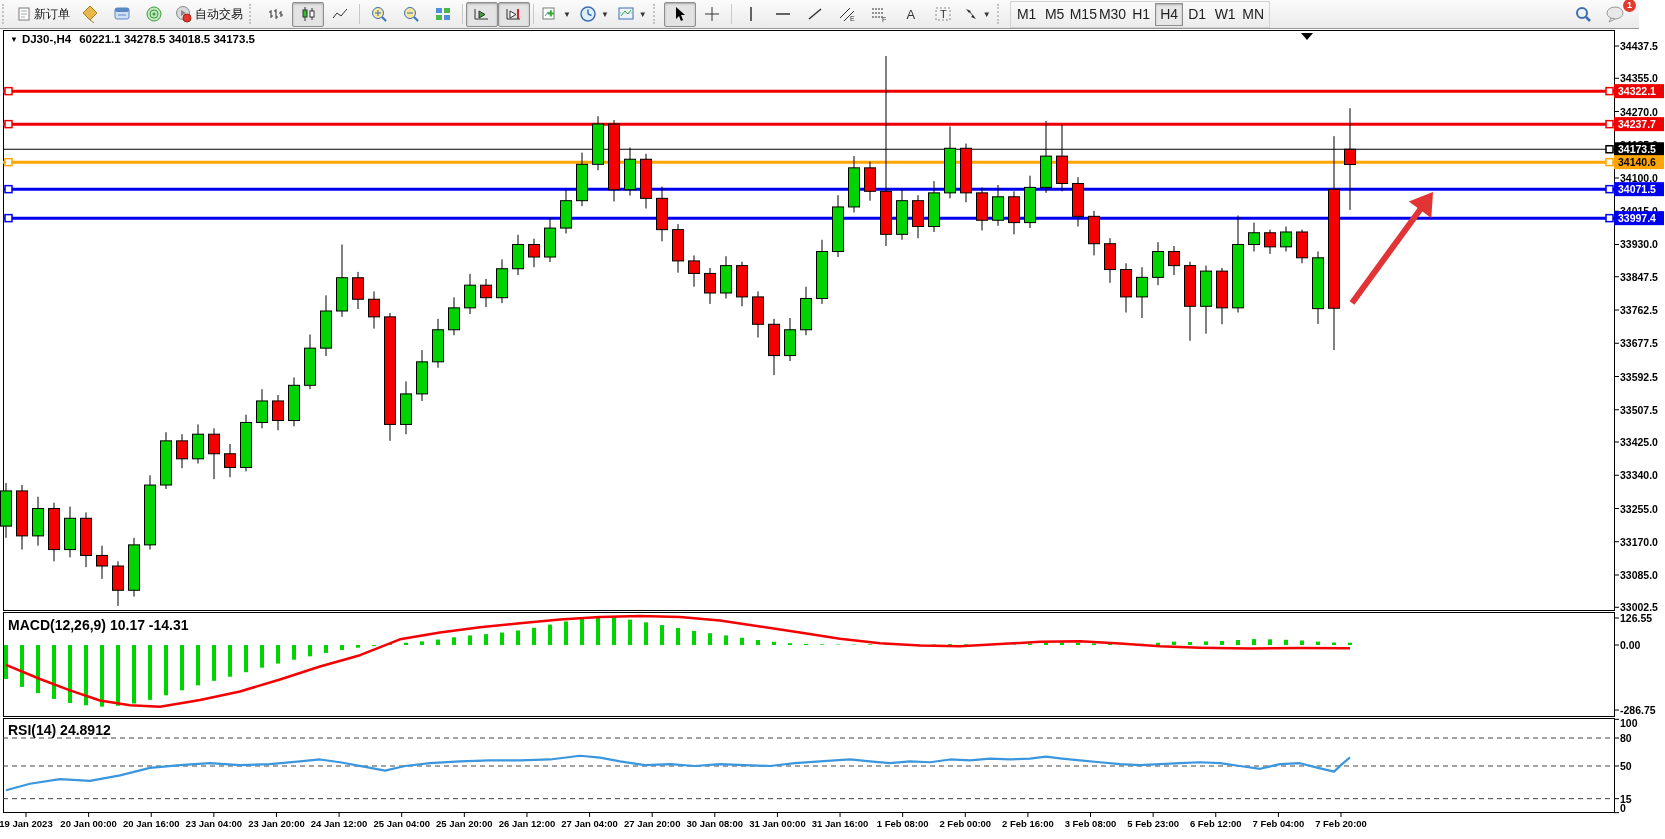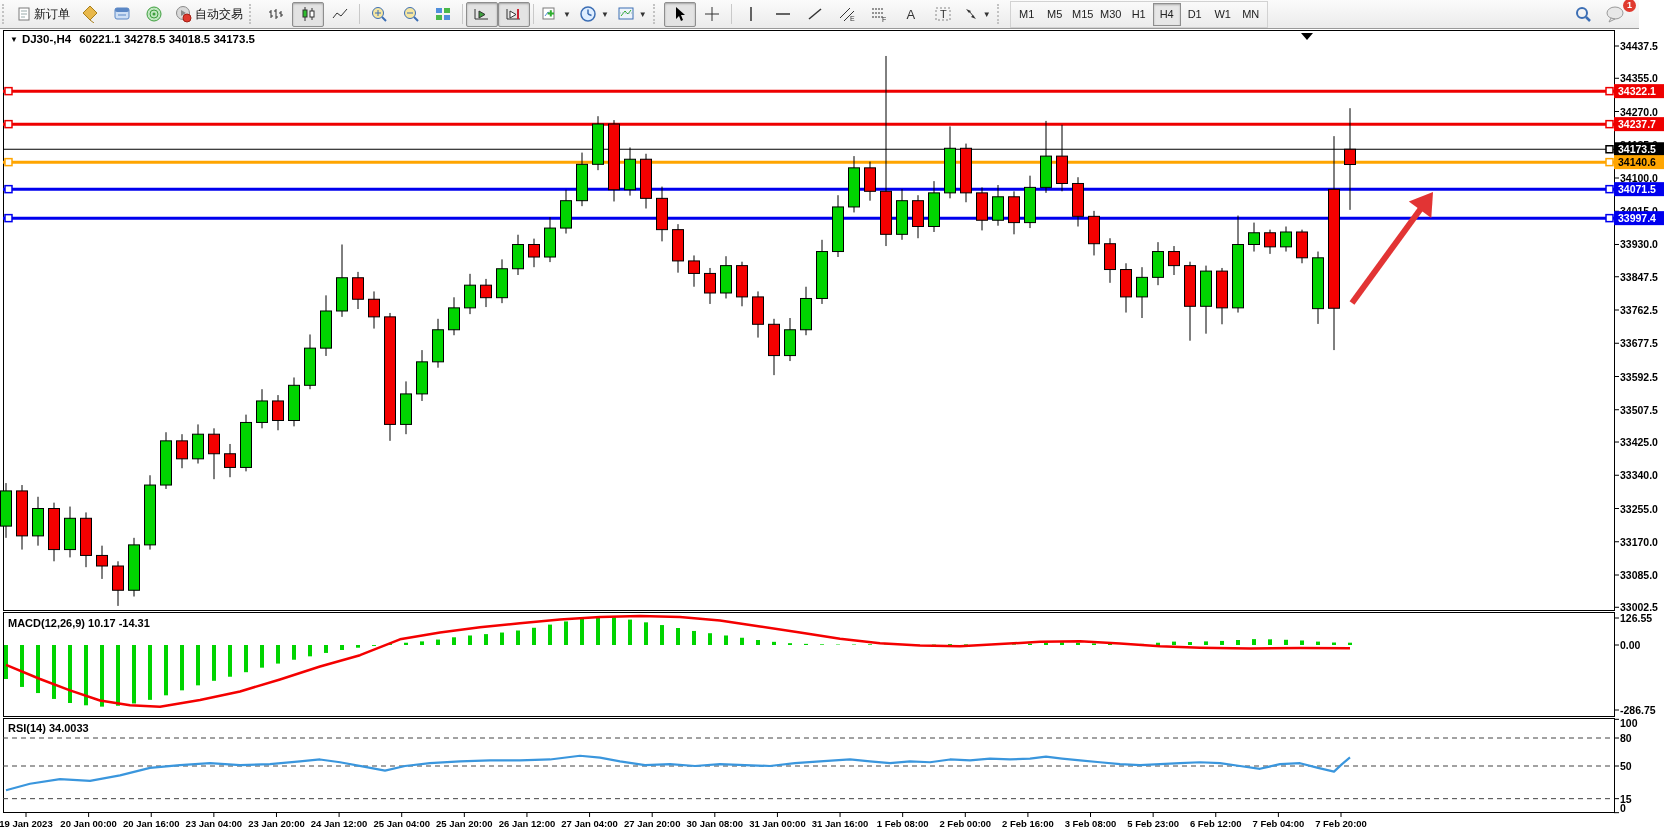--- a/index.html
+++ b/index.html
@@ -7,35 +7,35 @@
   
   .toolbar{position:absolute;top:0;left:0;width:1639px;height:29px;z-index:10;
     background:linear-gradient(#fbfbfb,#ebebeb);border-bottom:1px solid #999;
     display:flex;align-items:center;box-sizing:border-box;}
   .grip{width:6px;height:20px;border-left:2px dotted #c3c3c3;margin:0 3px 0 2px;}
   .sep{width:1px;height:20px;background:#c9c9c9;margin:0 3px;}
   .tbtn{height:23px;min-width:24px;padding:0 3px;display:flex;align-items:center;justify-content:center;
     border:1px solid transparent;border-radius:2px;font-size:12px;color:#111;gap:3px;cursor:default;}
   .tbtn.pressed{border-color:#8e8e8e;background:#e3e3e3;box-shadow:inset 0 1px 2px rgba(0,0,0,.28);}
   .tbtn .caret{font-size:8px;color:#333;margin-left:1px;}
-  .tf{font-size:11px;color:#222;min-width:26px;height:21px;display:flex;align-items:center;justify-content:center;
+  .tf{font-size:14px;color:#222;min-width:26px;height:21px;display:flex;align-items:center;justify-content:center;
     border:1px solid transparent;}
   .tf.pressed{border-color:#8e8e8e;background:#e7e7e7;box-shadow:inset 0 1px 2px rgba(0,0,0,.25);}
   .tfgroup{display:flex;align-items:center;border:1px solid #d2d2d2;height:25px;padding:0 2px;margin-left:2px;}
   .spacer{flex:1;}
   .icon{display:inline-flex;align-items:center;justify-content:center;}
   .notif{position:relative;}
   .badge1{position:absolute;top:-4px;right:-6px;width:13px;height:13px;border-radius:50%;
     background:#e03a2f;color:#fff;font-size:9px;font-weight:bold;display:flex;align-items:center;justify-content:center;}
   
   #stage{position:absolute;top:0;left:0;}
   .chart-title{position:absolute;left:10px;top:33px;font-size:11.5px;font-weight:700;color:#000;z-index:4;}
   .chart-title .tri{font-size:8px;vertical-align:1px;margin-right:4px;}
   .chart-title .ohlc{margin-left:8px;}
-  .panel-label{position:absolute;left:8px;font-size:11px;font-weight:700;color:#000;z-index:4;}
+  .panel-label{position:absolute;left:8px;font-size:14px;font-weight:700;color:#000;z-index:4;}
 </style>
 </head>
 <body>
 
 <div class="toolbar">
   <div class="grip"></div>
 
   <div class="tbtn">
     <span class="icon">
       <svg width="14" height="14">
@@ -723,14 +723,14 @@
         <line x1="1278.3809523809523" y1="812" x2="1278.3809523809523" y2="817" stroke="#000"></line>
         <text x="1278.3809523809523" y="827" fill="#000" text-anchor="middle">7 Feb 04:00</text>
         <line x1="1341" y1="812" x2="1341" y2="817" stroke="#000"></line>
         <text x="1341" y="827" fill="#000" text-anchor="middle">7 Feb 20:00</text>
       </g>
     </svg>
   <div class="chart-title">
     <span class="tri">▼</span><span>DJ30-,H4</span><span class="ohlc">60221.1 34278.5 34018.5 34173.5</span>
   </div>
   <div class="panel-label" style="top:617px">MACD(12,26,9) 10.17 -14.31</div>
-  <div class="panel-label" style="top:722px">RSI(14) 34.0033</div>
+  <div class="panel-label" style="top:722px">RSI(14) 24.8912</div>
 </div>
 
 </body></html>

